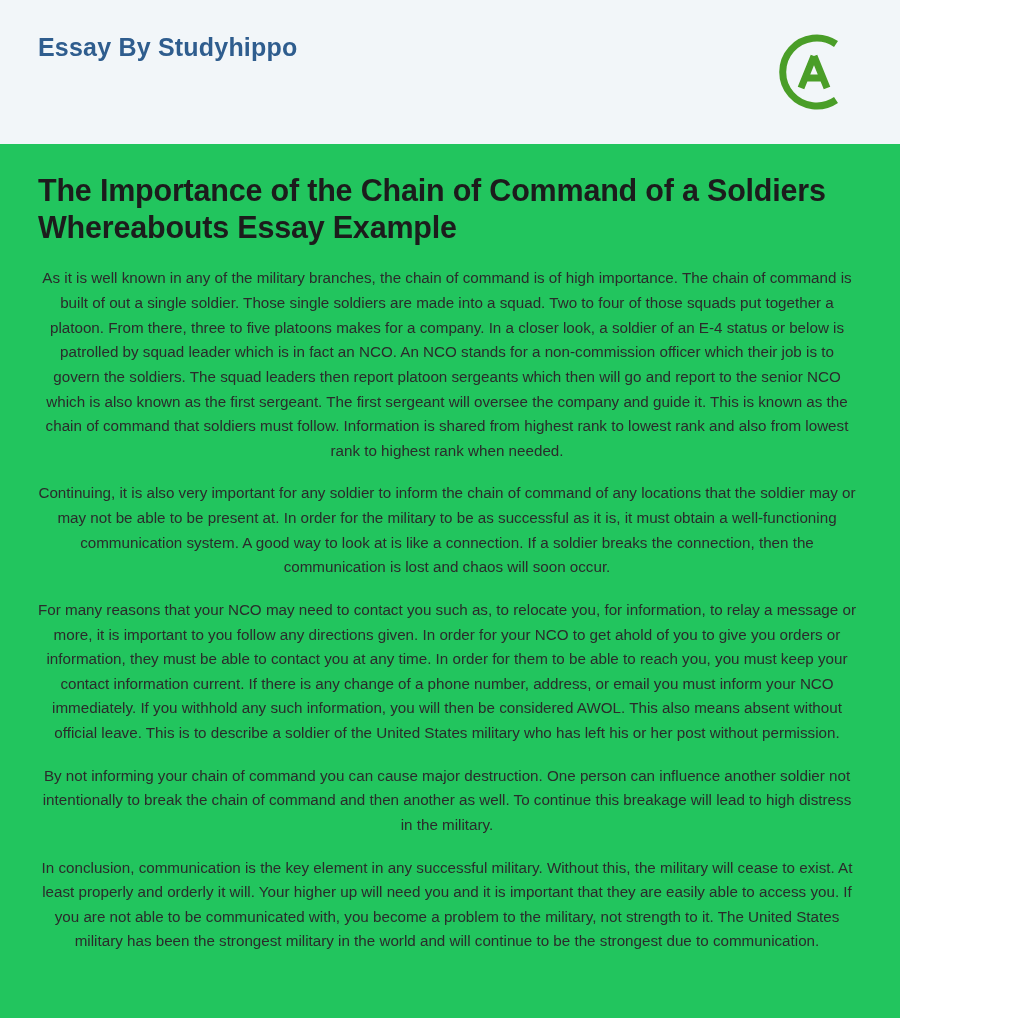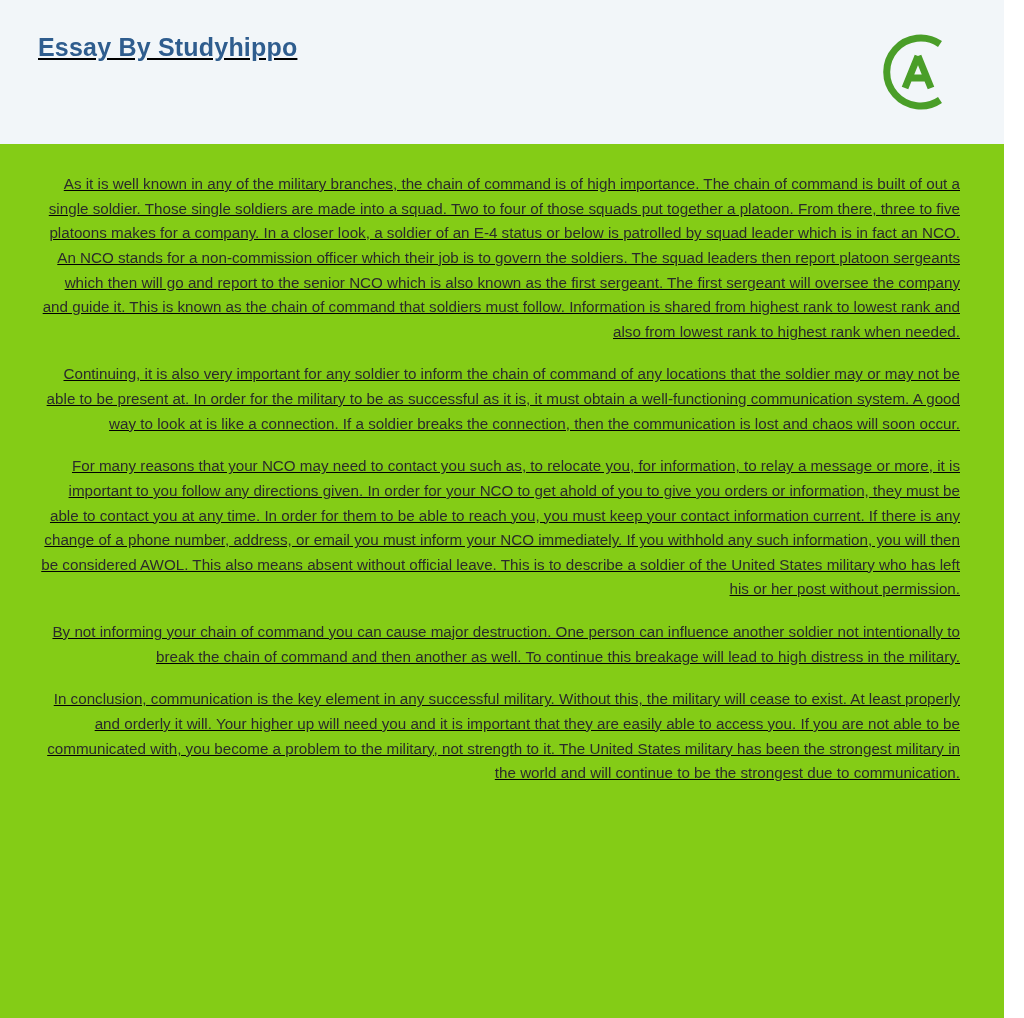--- a/index.html
+++ b/index.html
@@ -6,25 +6,24 @@
   html, body {
     margin: 0;
     padding: 0;
     width: 1024px;
     height: 1018px;
     background: #ffffff;
     font-family: "Liberation Sans", sans-serif;
   }
   .page {
     position: relative;
-    width: 1004px;
+    width: 900px;
     height: 1018px;
     overflow: hidden;
-    background: #84cc16;
-    text-decoration: underline;
+    background: #22c55e;
   }
   
   .header {
     position: relative;
     width: 100%;
     height: 144px;
     background: #f2f6f9;
     padding: 34px 38px 0 38px;
   }
   .brand {
@@ -63,39 +62,40 @@
     line-height: 1.22;
     letter-spacing: -0.2px;
     margin: 0 0 20px 0;
     max-width: 940px;
   }
   .para {
     font-size: 15.2px;
     line-height: 1.62;
     color: #2b2b2b;
     margin: 0 0 18px 0;
-    text-align: right;
+    text-align: center;
   }
 </style>
 </head>
 <body>
 
 <div class="page">
 
   <div class="header">
     <div class="brand">Essay By Studyhippo</div>
     <div class="logo">
       <svg viewBox="0 0 88 88" width="88" height="88" aria-hidden="true">
         <path d="M66 16 A34 34 0 1 0 66 72" fill="none" stroke="#4a9e28" stroke-width="7"></path>
         <path d="M44 28 L31 60 M44 28 L57 60 M36 50 L52 50" fill="none" stroke="#4a9e28" stroke-width="7" stroke-linecap="butt"></path>
       </svg>
     </div>
   </div>
 
   <div class="content">
+    <h1 class="title">The Importance of the Chain of Command of a Soldiers Whereabouts Essay Example</h1>
     <p class="para">As it is well known in any of the military branches, the chain of command is of high importance. The chain of command is built of out a single soldier. Those single soldiers are made into a squad. Two to four of those squads put together a platoon. From there, three to five platoons makes for a company. In a closer look, a soldier of an E-4 status or below is patrolled by squad leader which is in fact an NCO. An NCO stands for a non-commission officer which their job is to govern the soldiers. The squad leaders then report platoon sergeants which then will go and report to the senior NCO which is also known as the first sergeant. The first sergeant will oversee the company and guide it. This is known as the chain of command that soldiers must follow. Information is shared from highest rank to lowest rank and also from lowest rank to highest rank when needed.</p>
     <p class="para">Continuing, it is also very important for any soldier to inform the chain of command of any locations that the soldier may or may not be able to be present at. In order for the military to be as successful as it is, it must obtain a well-functioning communication system. A good way to look at is like a connection. If a soldier breaks the connection, then the communication is lost and chaos will soon occur.</p>
     <p class="para">For many reasons that your NCO may need to contact you such as, to relocate you, for information, to relay a message or more, it is important to you follow any directions given. In order for your NCO to get ahold of you to give you orders or information, they must be able to contact you at any time. In order for them to be able to reach you, you must keep your contact information current. If there is any change of a phone number, address, or email you must inform your NCO immediately. If you withhold any such information, you will then be considered AWOL. This also means absent without official leave. This is to describe a soldier of the United States military who has left his or her post without permission.</p>
     <p class="para">By not informing your chain of command you can cause major destruction. One person can influence another soldier not intentionally to break the chain of command and then another as well. To continue this breakage will lead to high distress in the military.</p>
     <p class="para">In conclusion, communication is the key element in any successful military. Without this, the military will cease to exist. At least properly and orderly it will. Your higher up will need you and it is important that they are easily able to access you. If you are not able to be communicated with, you become a problem to the military, not strength to it. The United States military has been the strongest military in the world and will continue to be the strongest due to communication.</p>
   </div>
 
 </div>
 
 </body></html>

